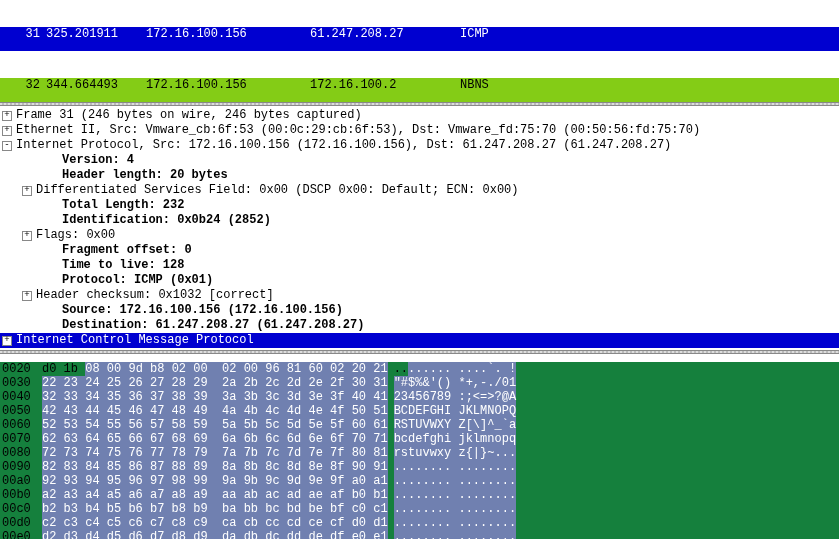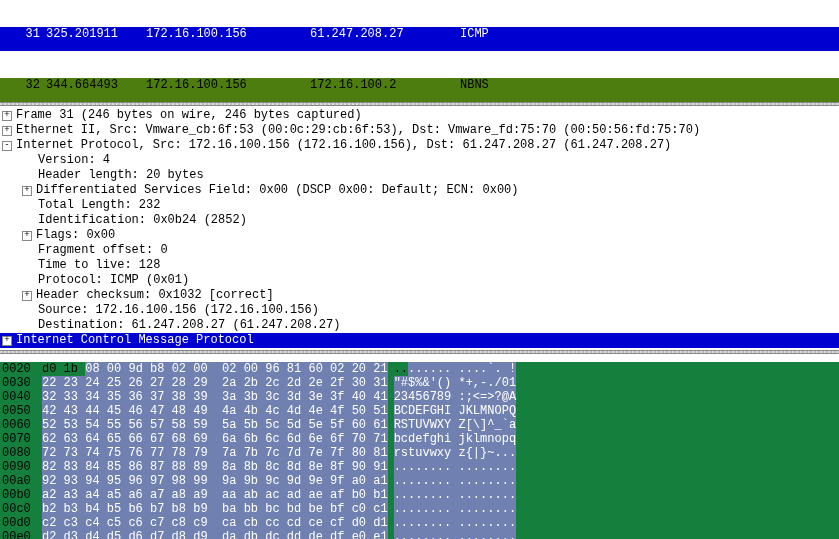--- a/index.html
+++ b/index.html
@@ -19,21 +19,21 @@
     height:24px;
     margin-top:27px;
   }
   .pl-no   { width:46px; text-align:right; padding-right:6px;}
   .pl-time { width:100px;}
   .pl-src  { width:164px;}
   .pl-dst  { width:150px;}
   .pl-prot { width:88px;}
   .pl-info { flex:1;}
   .row.sel   { background:#0000d0; color:#fff; }
-  .row.other { background:#4d7c0f; color:#000; }
+  .row.other { background:#84cc16; color:#000; }
   .hr {
     height:4px;
     background:repeating-linear-gradient(90deg,#ddd,#ddd 2px,#bbb 2px,#bbb 4px);
     border-top:1px solid #888;
     border-bottom:1px solid #888;
   }
   .details {
     background:#fff;
     line-height:15px;
     white-space:pre;
@@ -47,21 +47,21 @@
     align-items:center;
     justify-content:center;
     font-size:9px;
     line-height:9px;
     margin-right:4px;
     background:#fff;
     color:#000;
     cursor:pointer;
   }
   .noexp { width:14px; display:inline-block; }
-  .ind1 { padding-left:24px; }
+  .ind1 { padding-left:48px;font-weight:bold; }
   .drow.topsel {
     background:#0000d0; color:#fff;
   }
   .drow.topsel .exp { color:#000; }
   .hexpane {
     background:#15803d;
     font-family:"Courier New",monospace;
     font-size:12px;
     line-height:14px;
     padding-left:2px;

